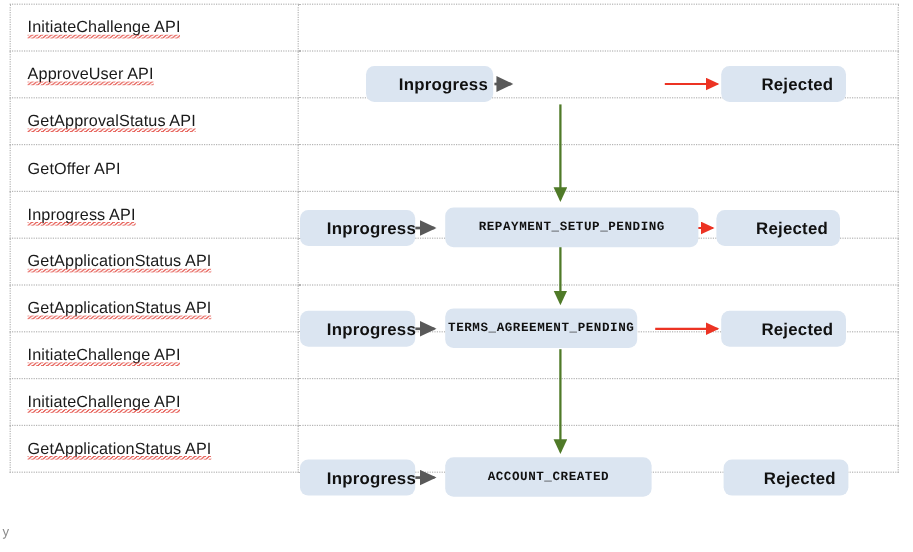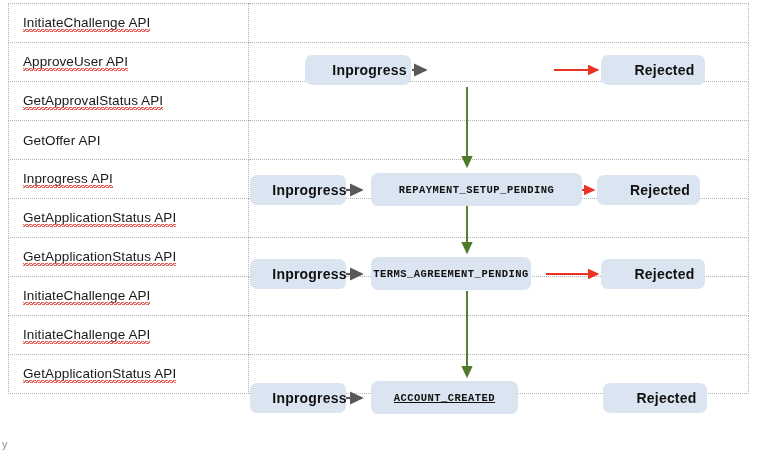--- a/index.html
+++ b/index.html
@@ -215,20 +215,20 @@
 
     <div class="node state" style="left:250px;top:175px;width:96px;height:30px;">Inprogress</div>
     <div class="node code" style="left:371px;top:173px;width:211px;height:33px;">REPAYMENT_SETUP_PENDING</div>
     <div class="node state" style="left:597px;top:175px;width:103px;height:30px;">Rejected</div>
 
     <div class="node state" style="left:250px;top:259px;width:96px;height:30px;">Inprogress</div>
     <div class="node code" style="left:371px;top:257px;width:160px;height:33px;">TERMS_AGREEMENT_PENDING</div>
     <div class="node state" style="left:601px;top:259px;width:104px;height:30px;">Rejected</div>
 
     <div class="node state" style="left:250px;top:383px;width:96px;height:30px;">Inprogress</div>
-    <div class="node code" style="left:371px;top:381px;width:147px;height:33px;text-decoration:underline;">ACCOUNT_CREATED</div>
+    <div class="node code" style="left:371px;top:381px;width:172px;height:33px;">ACCOUNT_CREATED</div>
     <div class="node state" style="left:603px;top:383px;width:104px;height:30px;">Rejected</div>
 
   </div>
 
   <div style="position:absolute;left:2px;top:438px;font-size:11px;color:#8a8a8a;">y</div>
 
 </div>
 
 </body></html>

